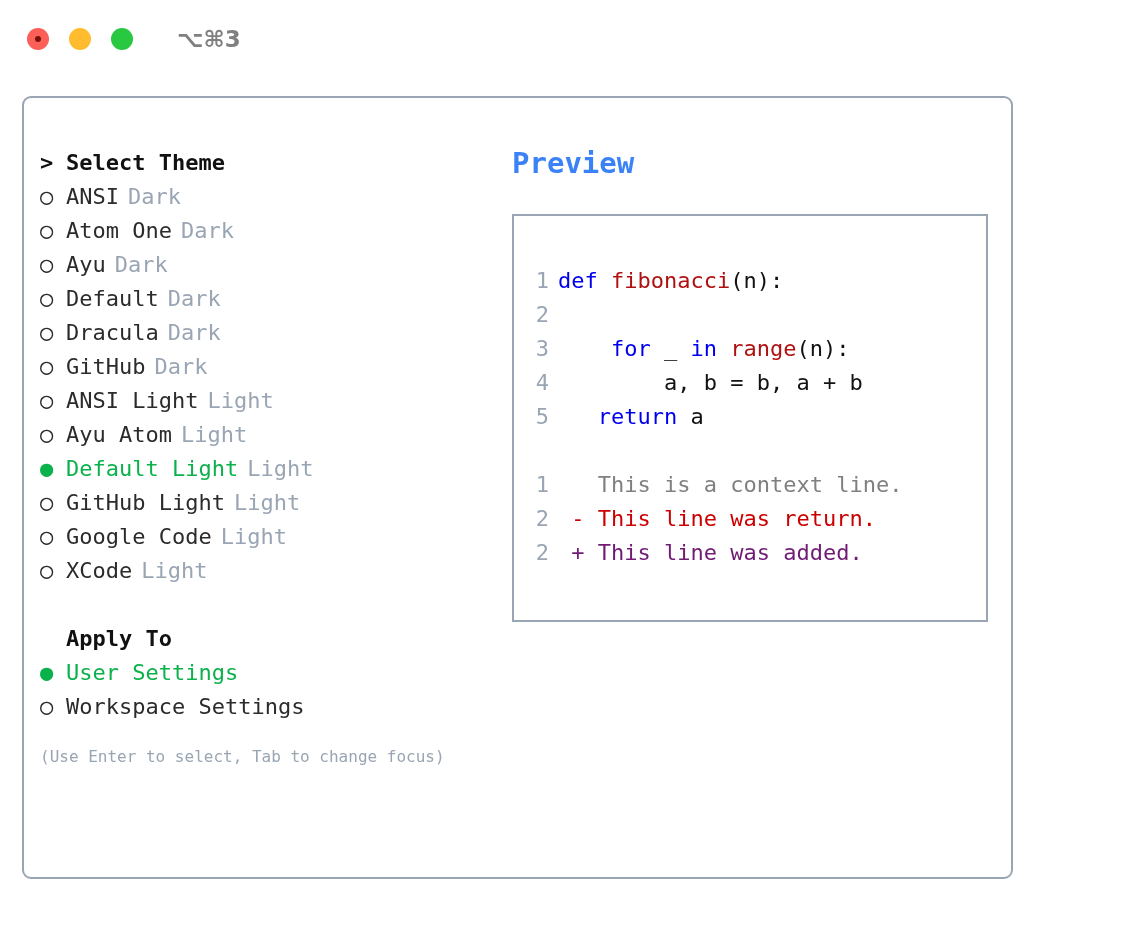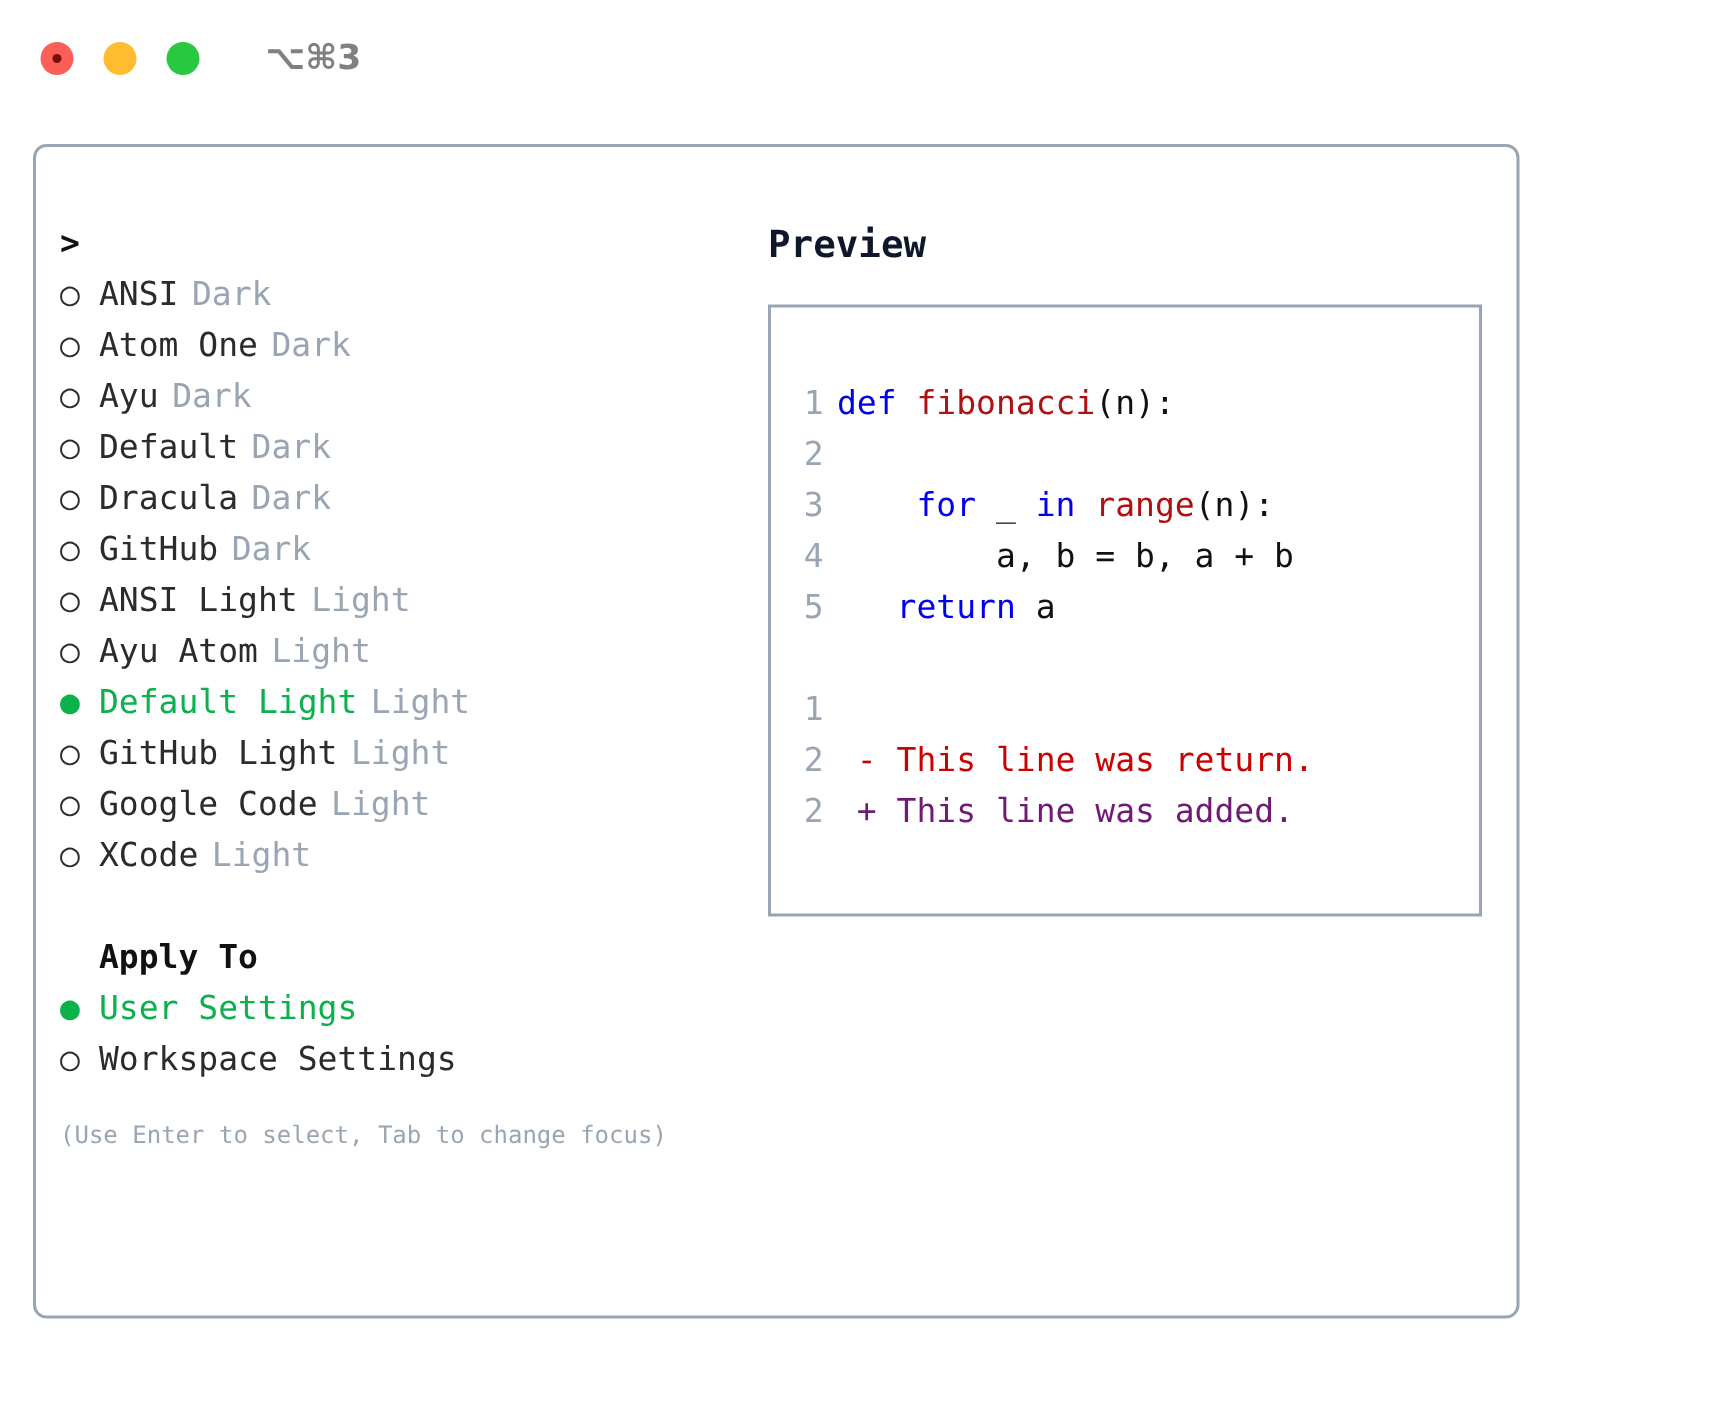--- a/index.html
+++ b/index.html
@@ -127,25 +127,25 @@
     white-space: pre-wrap;
   }
 
   
   .right-col {
     flex: 1;
     padding: 48px 0 0 8px;
     box-sizing: border-box;
   }
   .preview-title {
-    font-size: 25px;
+    font-size: 29px;
     font-weight: bold;
-    color: #0f172a;
-    line-height: 34px;
-    margin-bottom: 23px;
+    color: #3b82f6;
+    line-height: 34px;
+    margin-bottom: 34px;
   }
   .preview-box {
     width: 476px;
     height: 408px;
     border: 2px solid #9aa5b4;
     box-sizing: border-box;
     padding: 48px 0 0 0;
     background: #ffffff;
   }
   .code-line {
@@ -185,20 +185,21 @@
   <span class="shortcut">⌥⌘3</span>
 </div>
 
 <div class="panel">
   <div class="panel-inner">
 
     <div class="left-col">
 
       <div class="row section-title">
         <span class="marker">&gt;</span>
+        <span>Select Theme</span>
       </div>
 
       <div id="theme-list">
           <div class="row"><span class="marker">○</span><span class="item-label">ANSI</span><span class="item-tag">Dark</span></div>
           <div class="row"><span class="marker">○</span><span class="item-label">Atom One</span><span class="item-tag">Dark</span></div>
           <div class="row"><span class="marker">○</span><span class="item-label">Ayu</span><span class="item-tag">Dark</span></div>
           <div class="row"><span class="marker">○</span><span class="item-label">Default</span><span class="item-tag">Dark</span></div>
           <div class="row"><span class="marker">○</span><span class="item-label">Dracula</span><span class="item-tag">Dark</span></div>
           <div class="row"><span class="marker">○</span><span class="item-label">GitHub</span><span class="item-tag">Dark</span></div>
           <div class="row"><span class="marker">○</span><span class="item-label">ANSI Light</span><span class="item-tag">Light</span></div>
@@ -230,21 +231,21 @@
       <div class="preview-box">
         <div id="code-block">
             <div class="code-line"><span class="lineno">1</span><span class="code-text"><span class="tok-kw">def </span><span class="tok-fn">fibonacci</span><span class="tok-txt">(n):</span></span></div>
             <div class="code-line"><span class="lineno">2</span></div>
             <div class="code-line"><span class="lineno">3</span><span class="code-text"><span class="tok-kw">    for </span><span class="tok-txt">_ </span><span class="tok-kw">in </span><span class="tok-fn">range</span><span class="tok-txt">(n):</span></span></div>
             <div class="code-line"><span class="lineno">4</span><span class="code-text"><span class="tok-txt">        a, b = b, a + b</span></span></div>
             <div class="code-line"><span class="lineno">5</span><span class="code-text"><span class="tok-kw">   return </span><span class="tok-txt">a</span></span></div>
           </div>
         <div class="blank-code-line"></div>
         <div id="diff-block">
-            <div class="code-line"><span class="lineno">1</span></div>
+            <div class="code-line"><span class="lineno">1</span><span class="code-text"><span class="tok-ctx">   This is a context line.</span></span></div>
             <div class="code-line"><span class="lineno">2</span><span class="code-text"><span class="tok-del"> - This line was return.</span></span></div>
             <div class="code-line"><span class="lineno">2</span><span class="code-text"><span class="tok-add"> + This line was added.</span></span></div>
           </div>
       </div>
     </div>
 
   </div>
 </div>
 
 </body></html>

